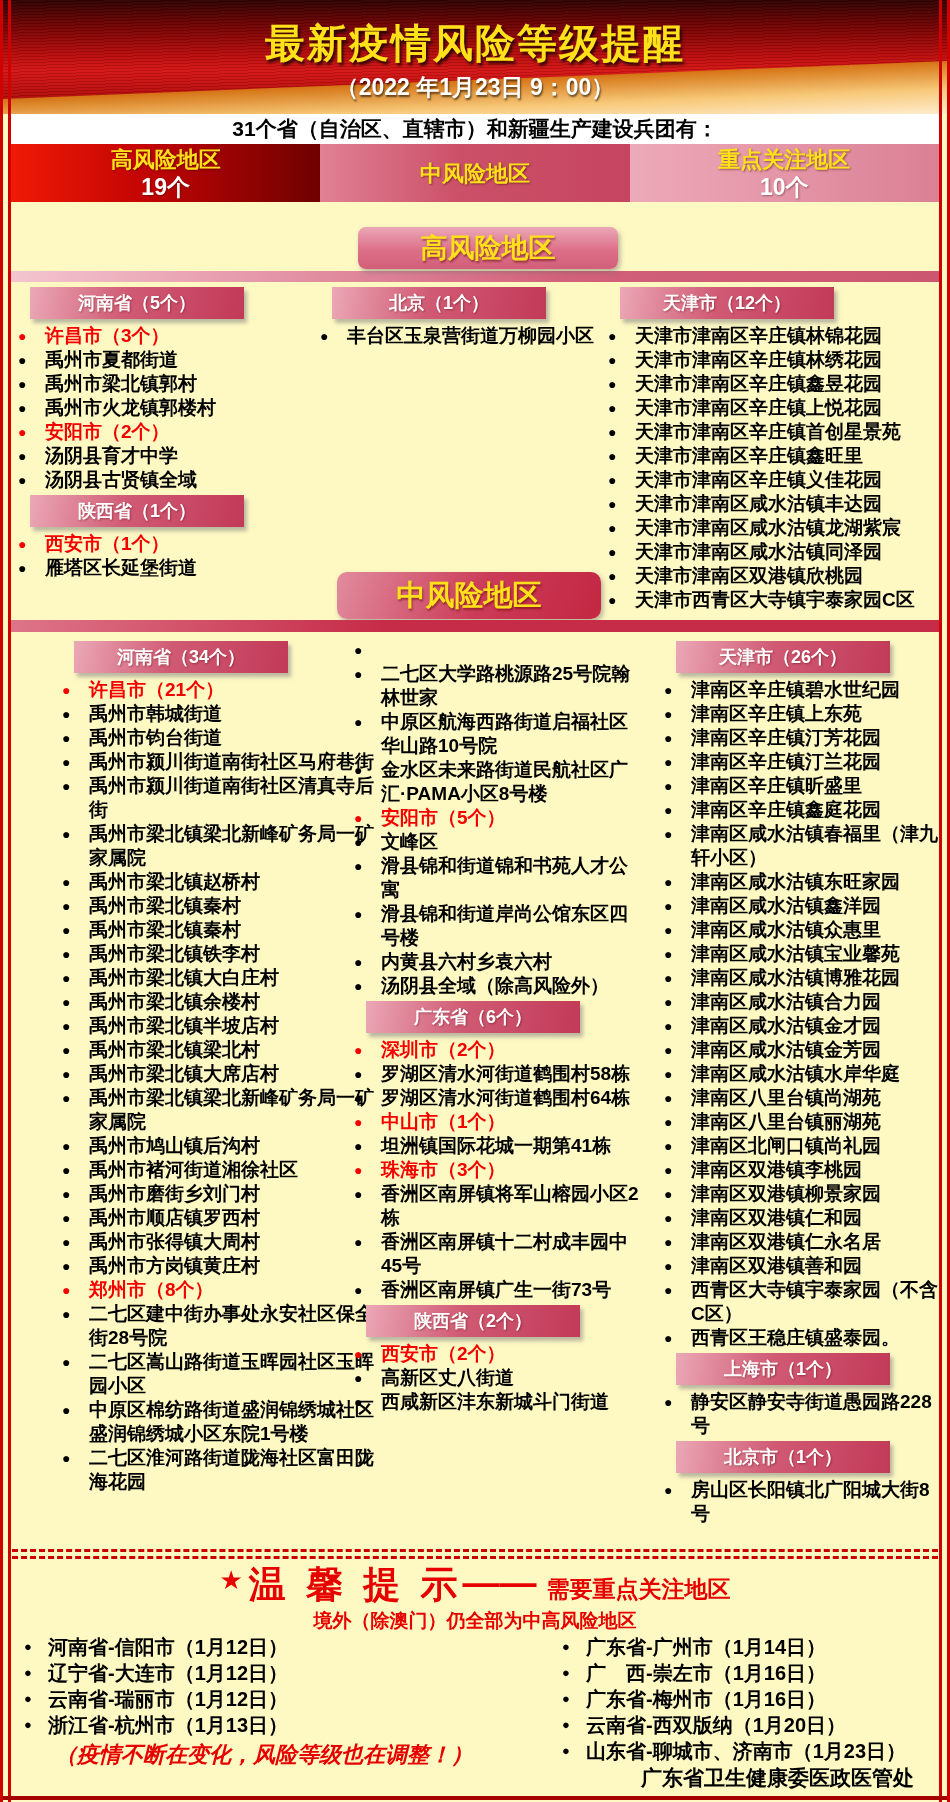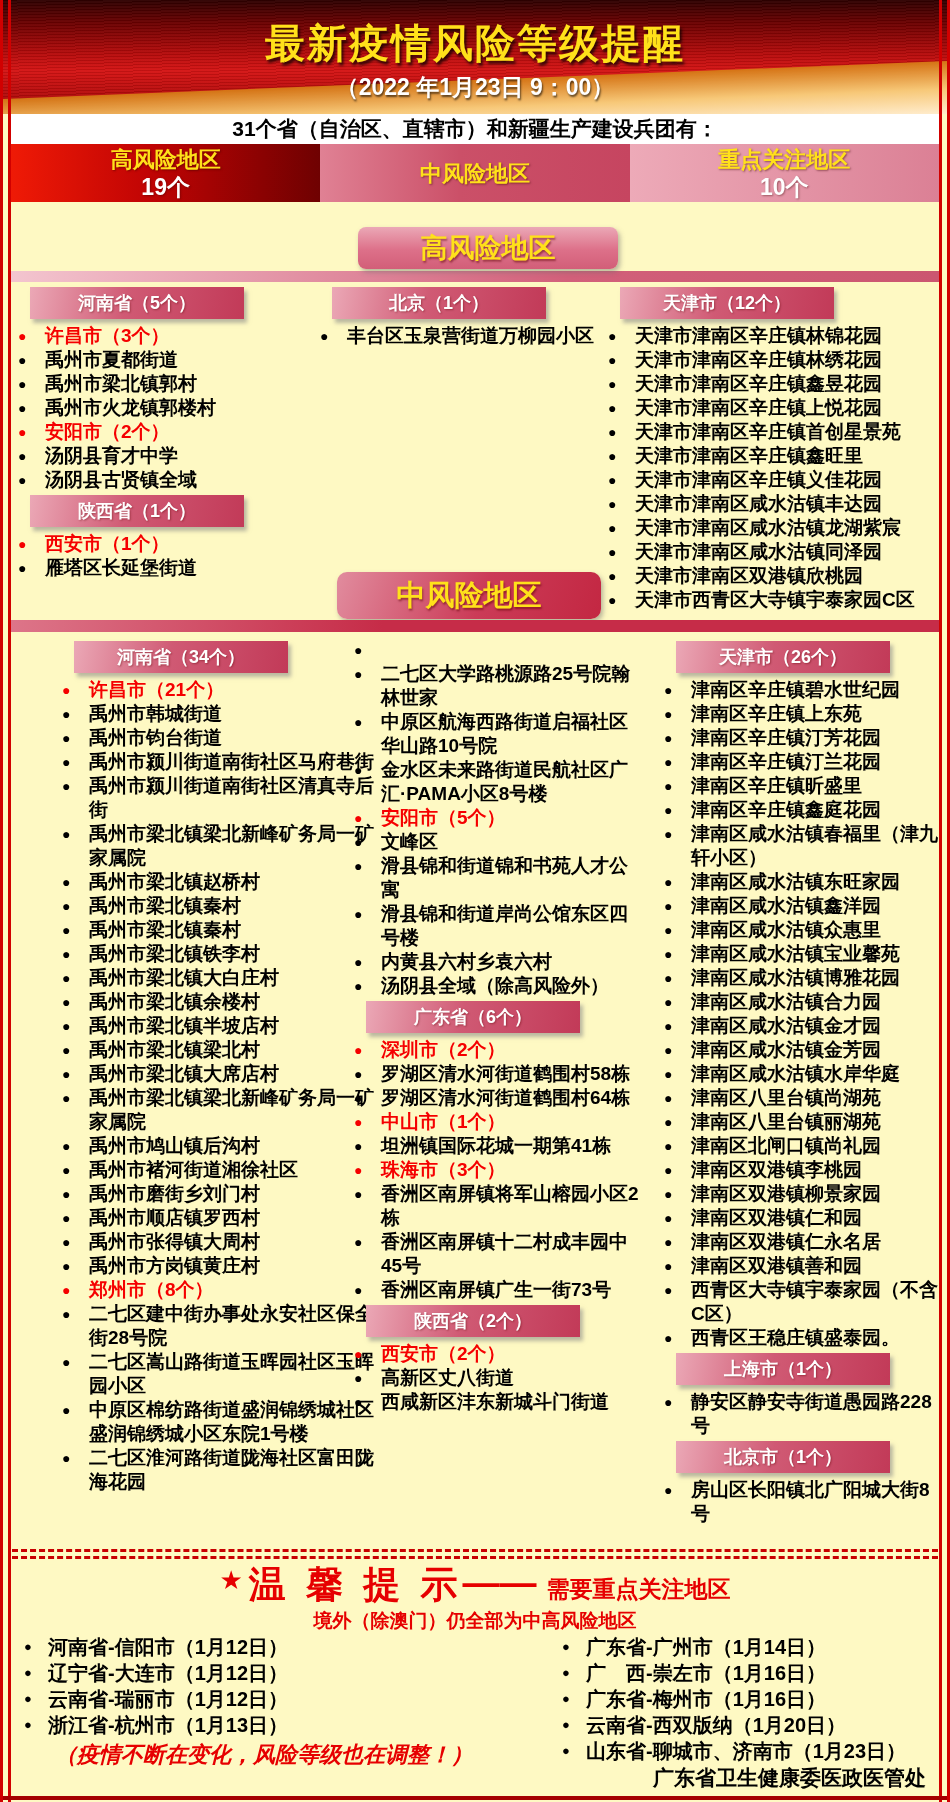--- a/index.html
+++ b/index.html
@@ -67,21 +67,21 @@
   .tip-title{font-size:37px;font-weight:bold;letter-spacing:5px;}
   .tip-dash{font-size:37px;font-weight:bold;letter-spacing:0;vertical-align:2px;}
   .tip-sub{font-size:23px;font-weight:bold;margin-left:10px;}
   .tip-note{position:absolute;top:1608px;left:0;right:0;text-align:center;color:#e60000;font-size:19px;font-weight:bold;}
   .watch-left{position:absolute;left:22px;top:1634px;width:460px;}
   .watch-right{position:absolute;left:560px;top:1634px;width:380px;}
   .watch-left .item,.watch-right .item{font-size:20px;line-height:26px;}
   .watch-left .item .bullet,.watch-right .item .bullet{font-size:13px;line-height:26px;width:24px;}
   .change-note{position:absolute;left:55px;top:1740px;color:#e60000;font-size:22px;font-weight:bold;font-style:italic;
     font-family:"DejaVu Serif","Liberation Serif",serif;}
-  .signature{position:absolute;right:24px;top:1764px;color:#000;font-size:21px;font-weight:bold;}
+  .signature{position:absolute;right:36px;top:1764px;color:#000;font-size:21px;font-weight:bold;}
 </style>
 </head>
 <body>
 
 <div class="poster">
 
   <div class="top-header">
     <div class="hdr-texture"></div>
     <div class="gold-swoosh"></div>
     <div class="htitle">最新疫情风险等级提醒</div>

